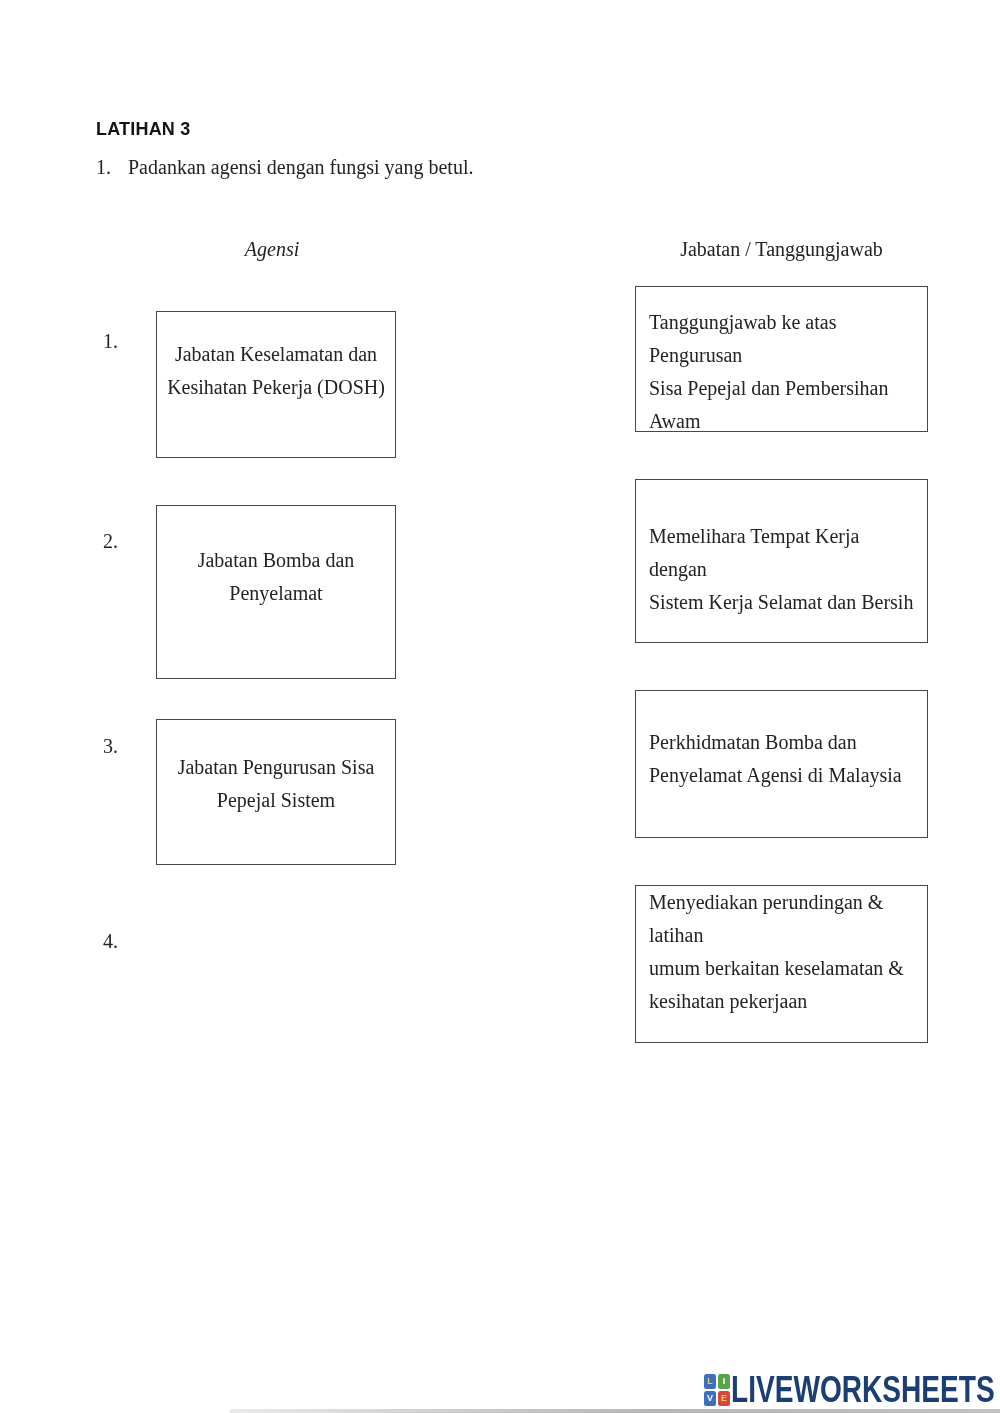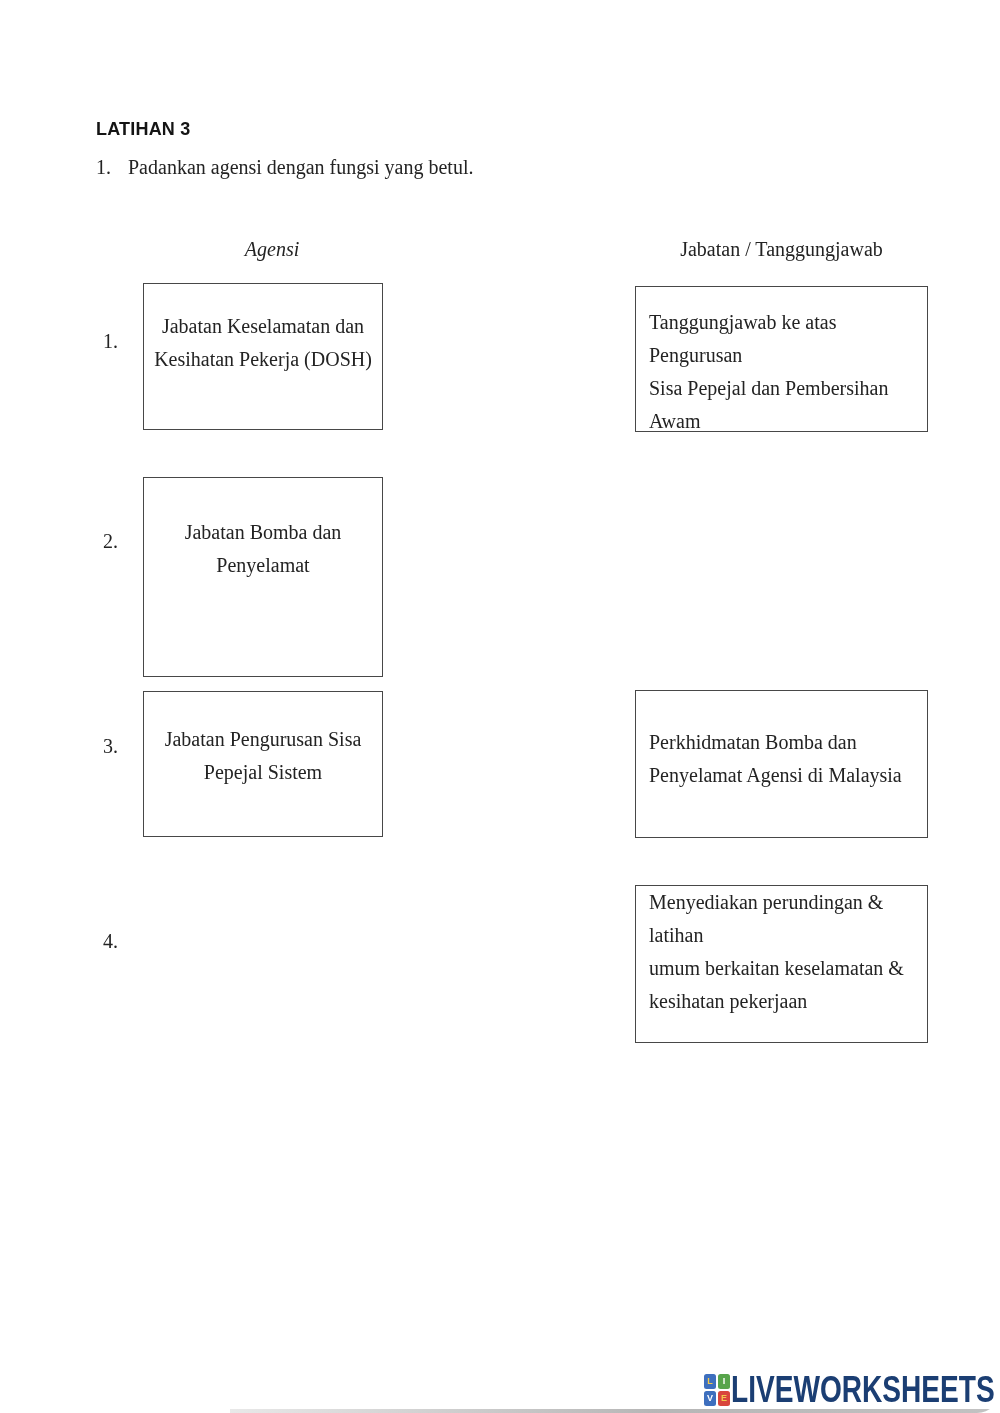--- a/index.html
+++ b/index.html
@@ -4,21 +4,20 @@
 <style>
   html,body{margin:0;padding:0;background:#ffffff;}
   .page{
     position:relative;
     width:1000px;
     height:1413px;
     background:#ffffff;
     overflow:hidden;
     font-family:"Liberation Serif", serif;
     color:#262626;
-    border-radius:23px;
   }
   .title{
     position:absolute;
     left:96px; top:119px;
     font-family:"Liberation Sans", sans-serif;
     font-weight:700;
     font-size:18px;
     letter-spacing:.2px;
     color:#141414;
   }
@@ -49,23 +48,23 @@
   .mbox{
     position:absolute;
     box-sizing:border-box;
     border:1.5px solid #474747;
     background:#ffffff;
     font-size:20px;
     line-height:33px;
     white-space:pre-line;
     color:#232323;
   }
-  .agency{left:143px;width:240px;text-align:center;padding-left:6px;padding-right:6px;}
+  .agency{left:156px;width:240px;text-align:center;padding-left:6px;padding-right:6px;margin-top:28px;}
   .a1{top:283px;height:147px;padding-top:26px}
-  .a2{top:477px;height:200px;padding-top:38px}
+  .a2{top:477px;height:174px;padding-top:38px}
   .a3{top:691px;height:146px;padding-top:31px}
   .a4{top:885px;height:158px;padding-top:32px}
   .func{left:635px;width:293px;text-align:left;padding-left:13px;padding-right:6px;}
   .f1{top:286px;height:146px;padding-top:19px}
   .f2{top:479px;height:164px;padding-top:40px}
   .f3{top:690px;height:148px;padding-top:35px}
   .f4{top:885px;height:158px;}
   .lw-icon{
     position:absolute;
     left:704px; top:1374px;
@@ -126,20 +125,22 @@
   <div class="mbox agency a1">Jabatan Keselamatan dan
 Kesihatan Pekerja (DOSH)</div>
   <div class="mbox agency a2">Jabatan Bomba dan
 Penyelamat</div>
   <div class="mbox agency a3">Jabatan Pengurusan Sisa
 Pepejal Sistem</div>
 
   <div class="mbox func f1">Tanggungjawab ke atas Pengurusan
 Sisa Pepejal dan Pembersihan
 Awam</div>
+  <div class="mbox func f2">Memelihara Tempat Kerja dengan
+Sistem Kerja Selamat dan Bersih</div>
   <div class="mbox func f3">Perkhidmatan Bomba dan
 Penyelamat Agensi di Malaysia</div>
   <div class="mbox func f4">Menyediakan perundingan &amp; latihan
 umum berkaitan keselamatan &amp;
 kesihatan pekerjaan</div>
 
   <div class="lw-icon">
     <span class="lw-tile" style="background-color: rgb(62, 111, 190); color: rgb(242, 201, 76);">L</span>
     <span class="lw-tile" style="background-color: rgb(87, 164, 75); color: rgb(255, 255, 255);">I</span>
     <span class="lw-tile" style="background-color: rgb(62, 111, 190); color: rgb(255, 255, 255);">V</span>

